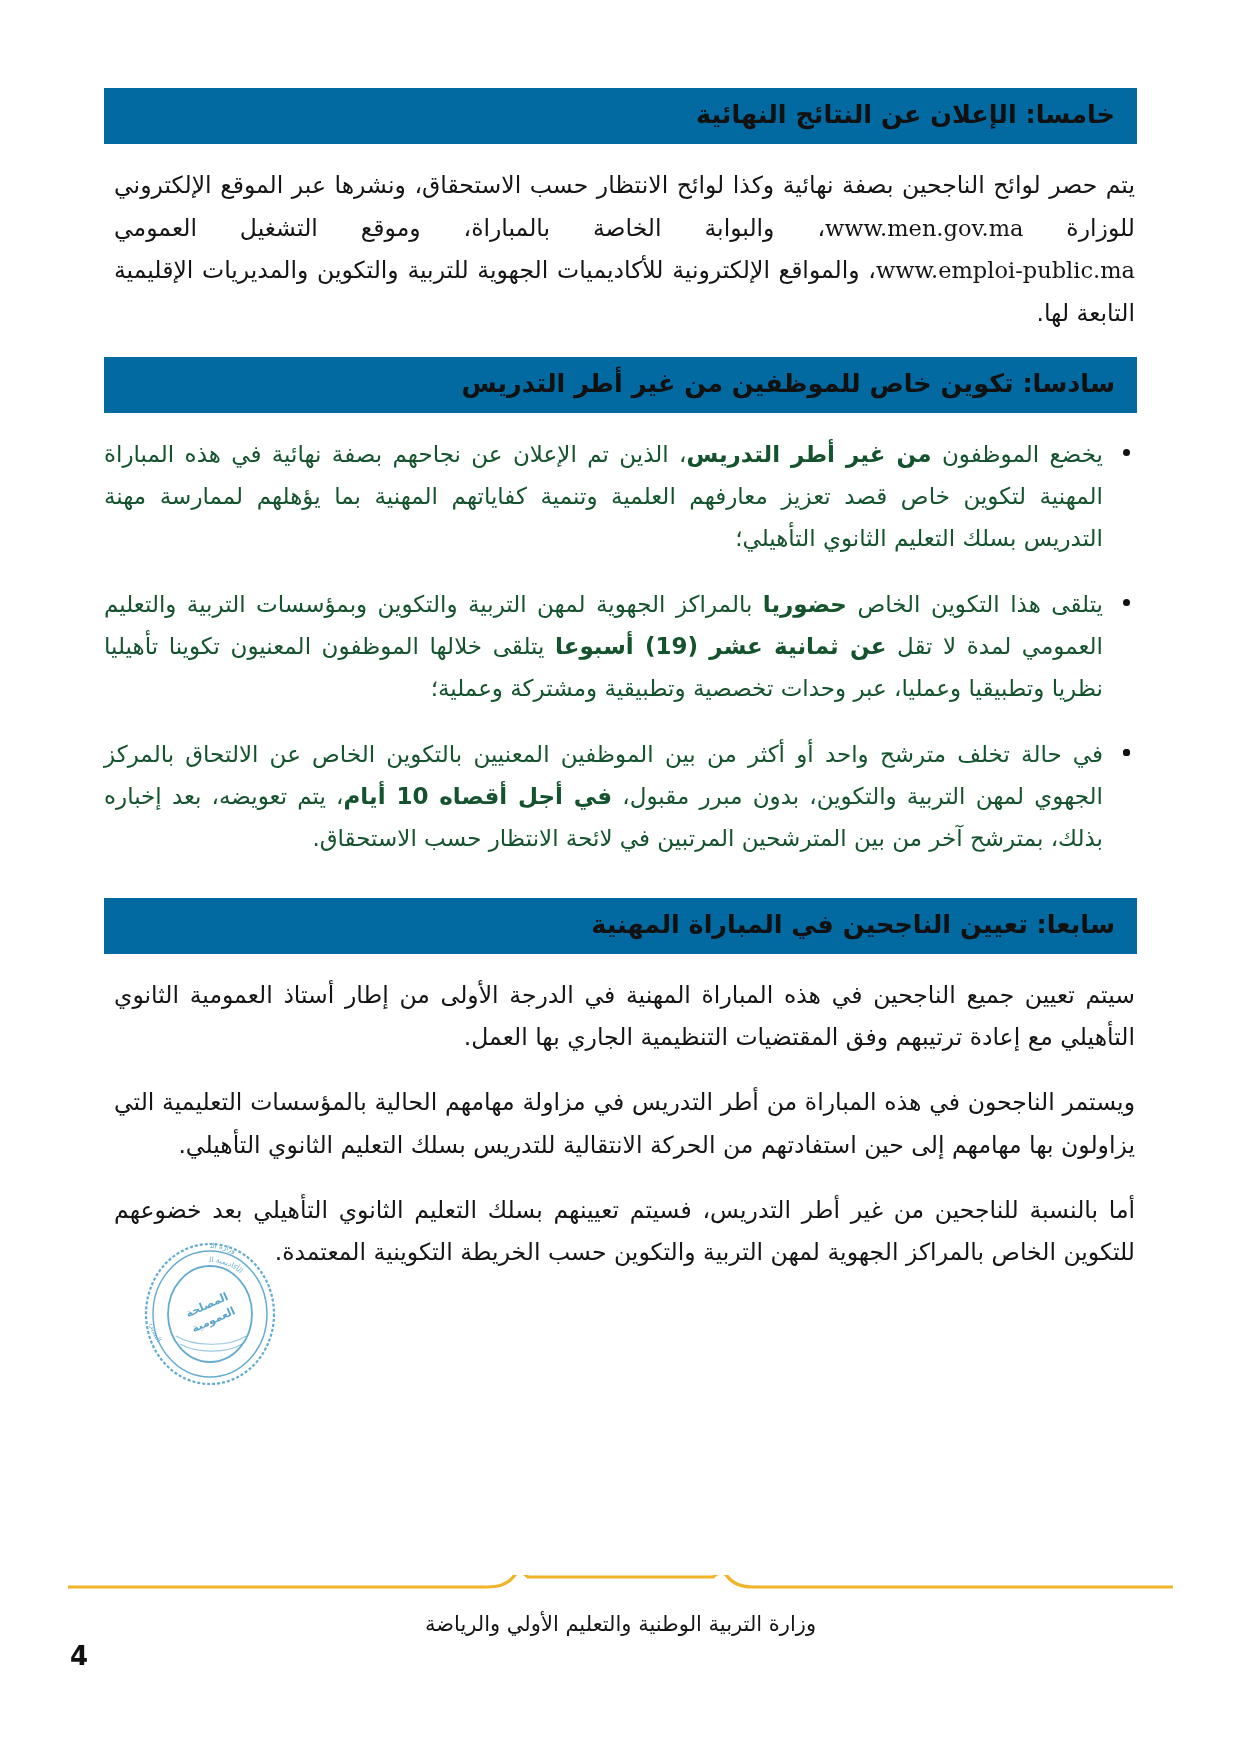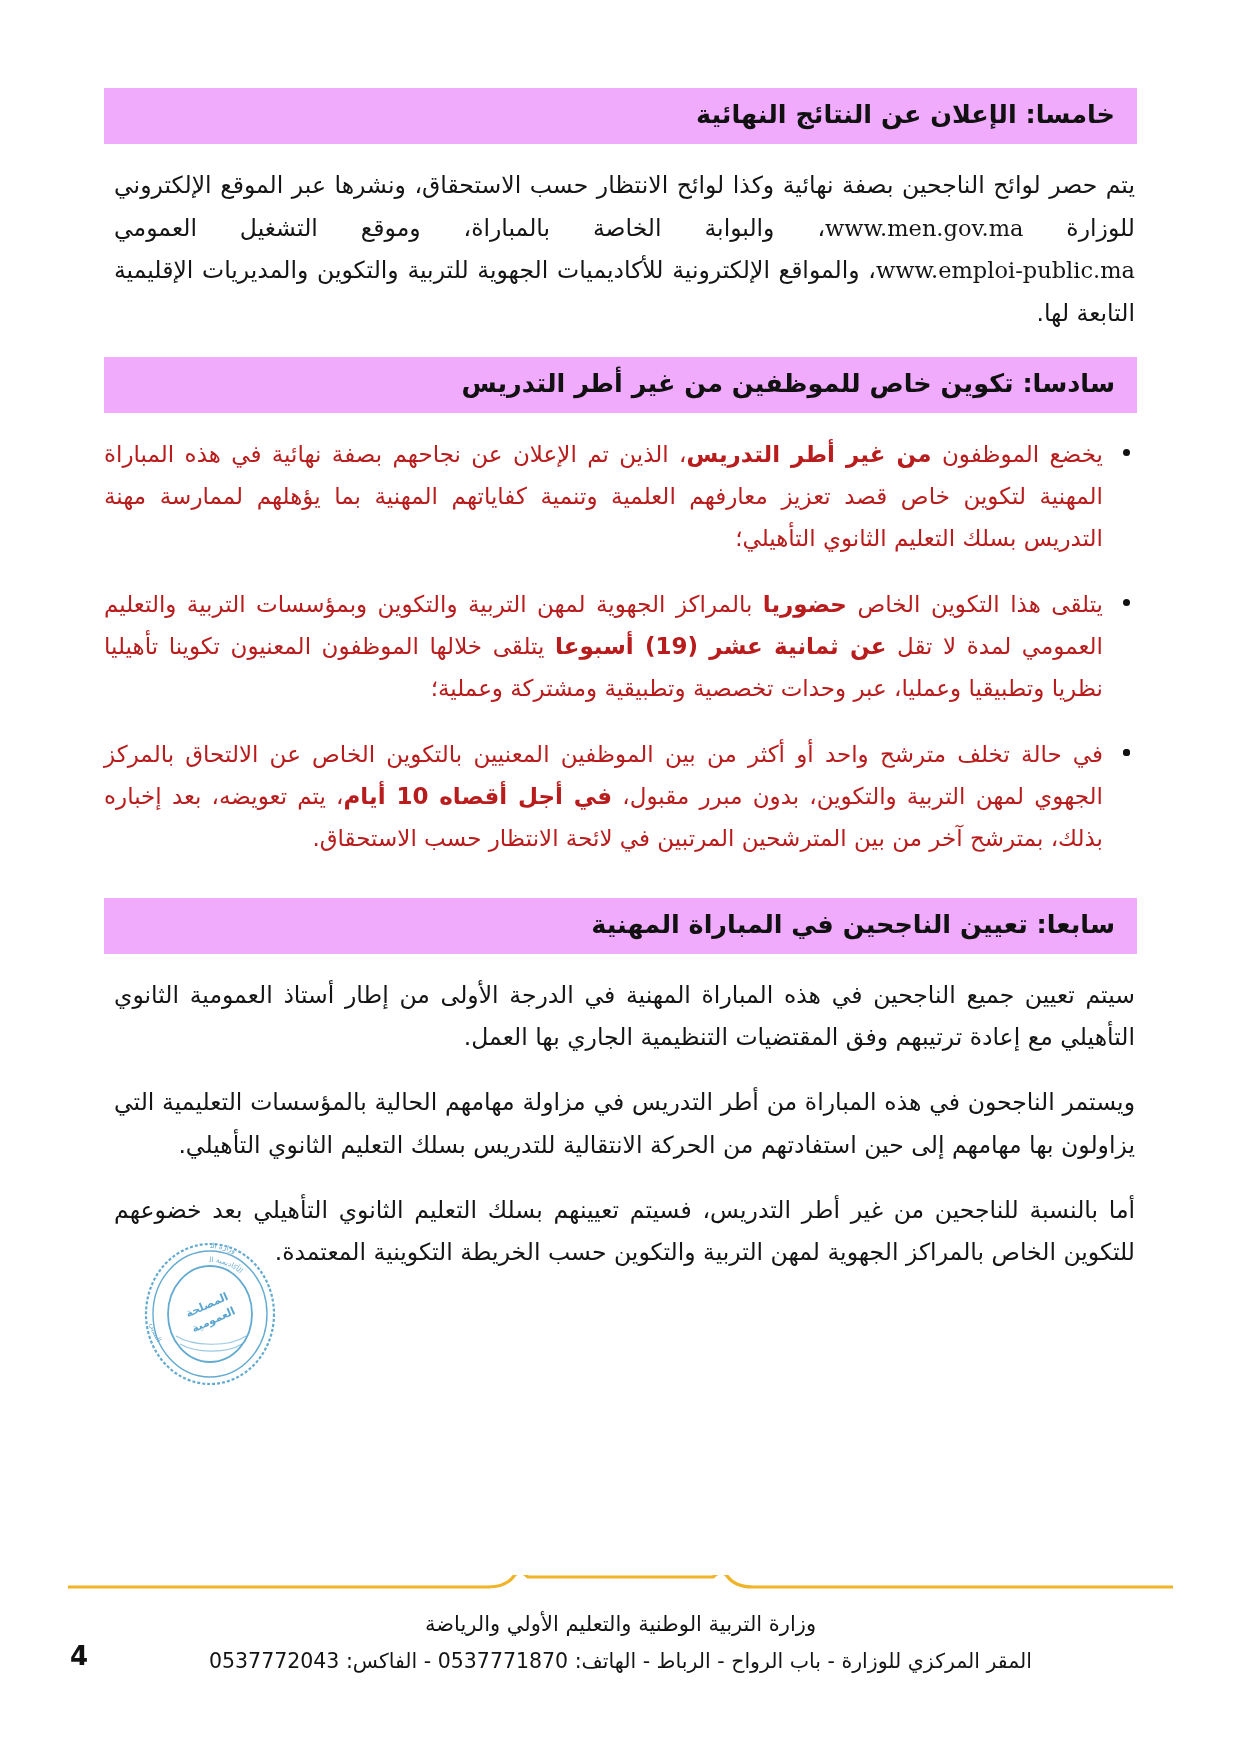--- a/index.html
+++ b/index.html
@@ -28,21 +28,21 @@
   .content {
     position: absolute;
     top: 88px;
     right: 104px;
     left: 104px;
     width: 1033px;
   }
 
   
   .section-header {
-    background: #f0abfc;
+    background: #0369a1;
     padding: 11px 22px 13px 22px;
     margin: 0 0 20px 0;
     text-align: right;
     direction: rtl;
   }
   .section-header .section-title {
     font-size: 25.5px;
     font-weight: 700;
     line-height: 1.25;
     color: #111;
@@ -68,21 +68,21 @@
     padding: 0;
     direction: rtl;
   }
   ul.bullets > li {
     position: relative;
     direction: rtl;
     text-align: justify;
     text-align-last: right;
     font-size: 23px;
     line-height: 1.84;
-    color: #b91c1c;
+    color: #14532d;
     margin: 4px 0 23px 0;
     padding-right: 34px;
   }
   ul.bullets > li .bullet-dot {
     position: absolute;
     right: 7px;
     top: 16px;
     width: 7px;
     height: 7px;
     background: #111;
@@ -236,18 +236,17 @@
   </div>
 
   <div class="footer">
     <div class="footer-rule">
       <svg width="100%" height="30" viewBox="0 0 1105 30" preserveAspectRatio="none" xmlns="http://www.w3.org/2000/svg">
         <path d="M0,12 L420,12 Q438,12 446,1 Q452,-6 460,2 L645,2 Q653,-6 659,1 Q667,12 685,12 L1105,12" fill="none" stroke="#f0b429" stroke-width="3.2"></path>
       </svg>
     </div>
     <div class="footer-text">
       <div class="footer-line1">وزارة التربية الوطنية والتعليم الأولي والرياضة</div>
-      <div class="footer-line2">المقر المركزي للوزارة - باب الرواح - الرباط - الهاتف: 0537771870 - الفاكس: 0537772043</div>
     </div>
     <div class="page-number">4</div>
   </div>
 
 </div>
 
 </body></html>

